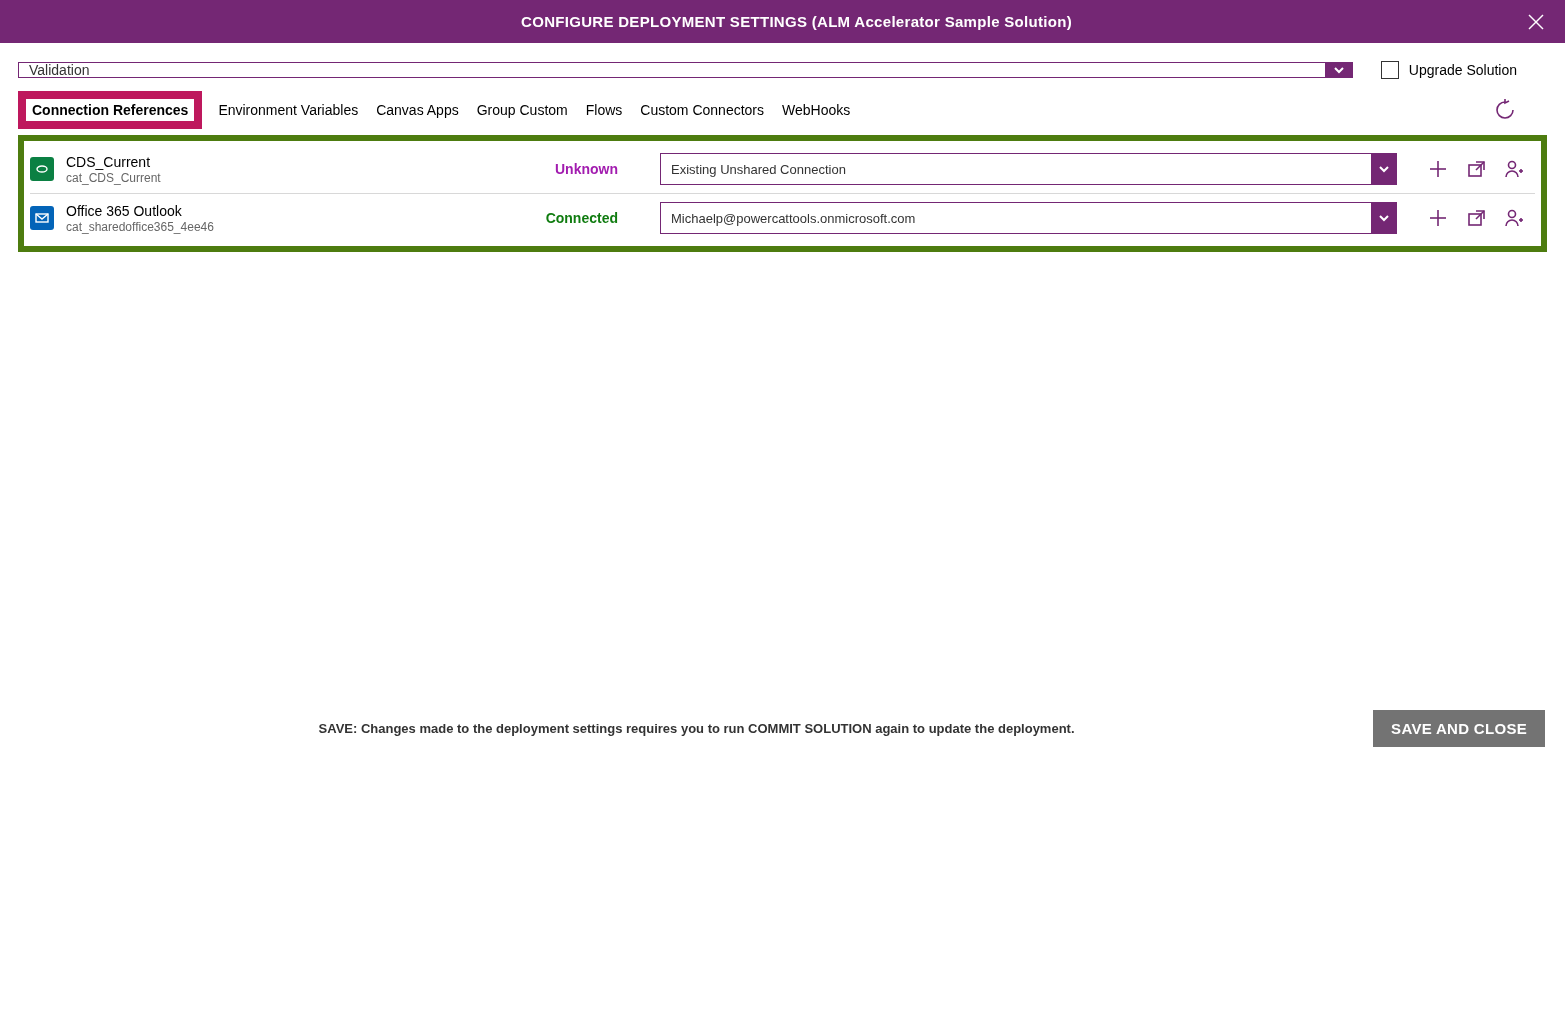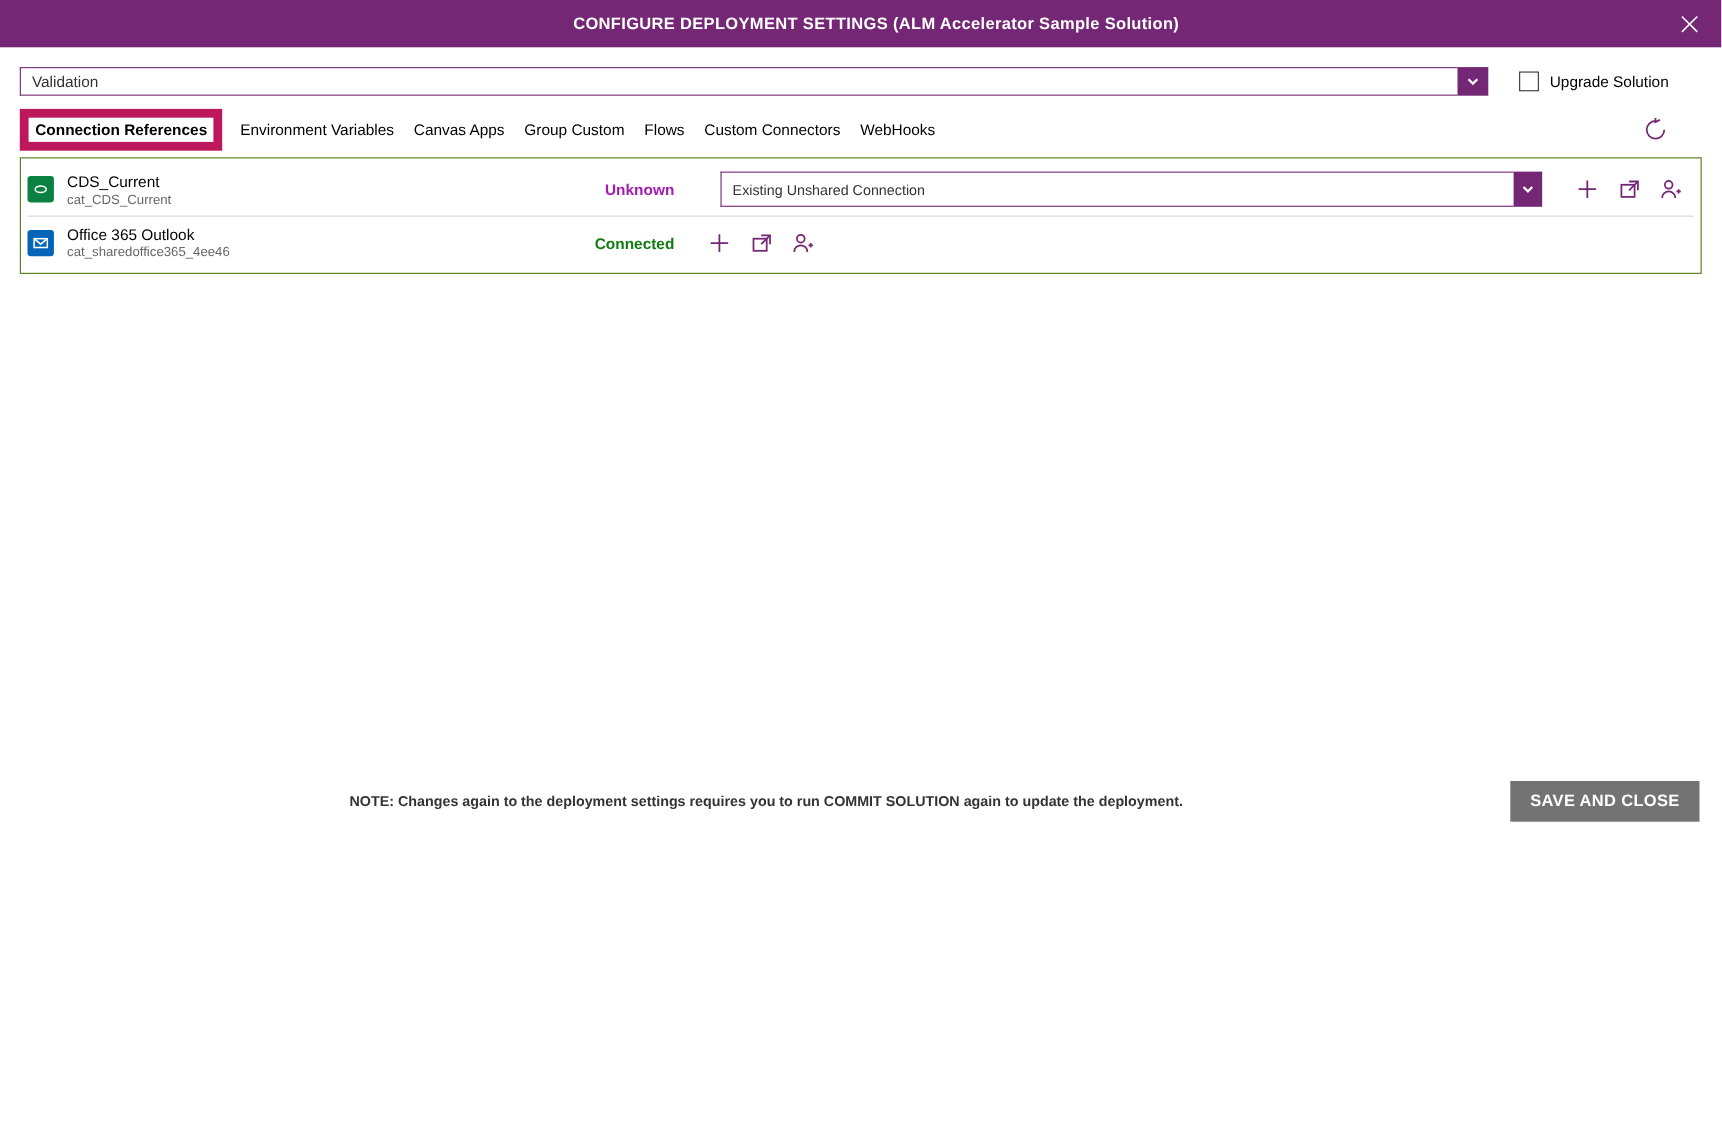--- a/index.html
+++ b/index.html
@@ -57,21 +57,21 @@
     .env-row {
       display: flex;
       align-items: center;
       gap: 28px;
       margin-bottom: 12px;
     }
     .combo {
       display: flex;
       align-items: stretch;
       flex: 1;
-      height: 26px;
+      height: 16px;
     }
     .combo-input {
       flex: 1;
       border: 1px solid #742774;
       border-right: none;
       padding: 0 10px;
       font-size: 14px;
       color: #333;
       background: #fff;
       display: flex;
@@ -127,21 +127,21 @@
       cursor: pointer;
       display: flex;
       align-items: center;
       justify-content: center;
       margin-right: 30px;
     }
     .refresh-btn svg { stroke: #742774; fill: none; stroke-width: 1.6; }
 
     
     .conn-box {
-      border: 1px solid #4d7c0f;
+      border: 6px solid #4d7c0f;
       padding: 4px 6px 4px 6px;
     }
     .conn-row {
       display: flex;
       align-items: center;
       padding: 8px 0;
       border-bottom: 1px solid #d8d8d8;
       gap: 12px;
     }
     .conn-row:last-child { border-bottom: none; }
@@ -350,20 +350,30 @@
         <svg width="16" height="16" viewBox="0 0 16 16">
             <rect x="2" y="4" width="12" height="8" fill="none" stroke-width="1.4"></rect>
             <polyline points="2,4 8,9 14,4" fill="none" stroke-width="1.4"></polyline>
           </svg>
       </div>
       <div class="conn-name-col">
         <div class="conn-name">Office 365 Outlook</div>
         <div class="conn-sub">cat_sharedoffice365_4ee46</div>
       </div>
       <div class="conn-status status-connected">Connected</div>
+      <div class="conn-select-wrap">
+        <div class="conn-select">
+          <div class="conn-select-input">Michaelp@powercattools.onmicrosoft.com</div>
+          <div class="conn-select-caret">
+            <svg width="12" height="12" viewBox="0 0 12 12">
+                <polyline points="2,4 6,8 10,4"></polyline>
+              </svg>
+          </div>
+        </div>
+      </div>
       <div class="action-icons">
         <div class="act-ico">
           <svg width="20" height="20" viewBox="0 0 20 20">
               <line x1="10" y1="2" x2="10" y2="18"></line>
               <line x1="2" y1="10" x2="18" y2="10"></line>
             </svg>
         </div>
         <div class="act-ico">
           <svg width="20" height="20" viewBox="0 0 20 20">
               <rect x="3" y="6" width="12" height="11"></rect>
@@ -380,15 +390,15 @@
             </svg>
         </div>
       </div>
     </div>
 
   </div>
 
 </div>
 
 <div class="footer">
-  <div class="footer-note">NOTE: Changes again to the deployment settings requires you to run COMMIT SOLUTION again to update the deployment.</div>
+  <div class="footer-note">SAVE: Changes made to the deployment settings requires you to run COMMIT SOLUTION again to update the deployment.</div>
   <button class="save-btn">SAVE AND CLOSE</button>
 </div>
 
 </body></html>

